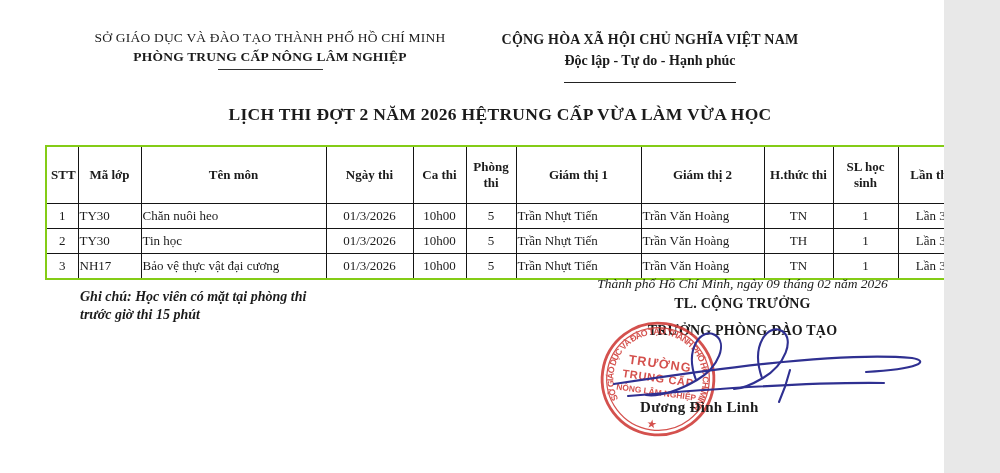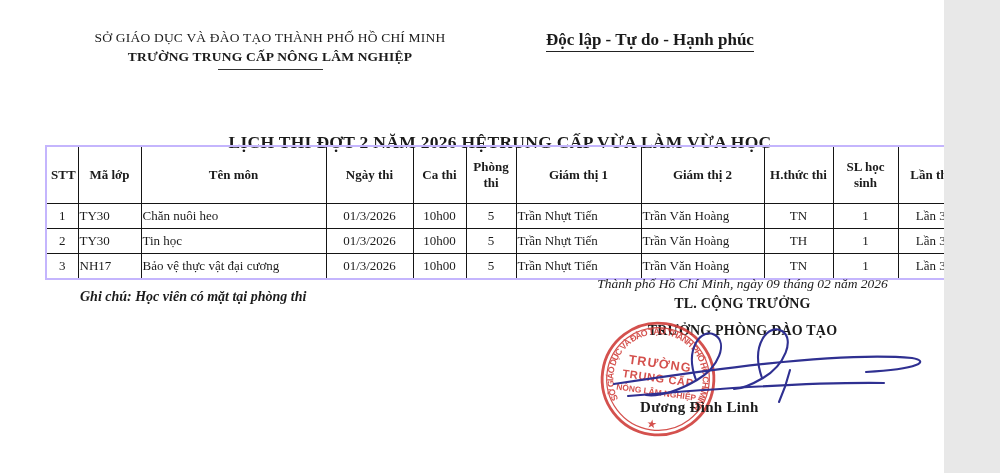--- a/index.html
+++ b/index.html
@@ -17,58 +17,59 @@
     color:var(--ink);
     overflow:hidden;
   }
   
   .hdr-left{position:absolute;left:60px;top:28px;width:420px;text-align:center;line-height:19px;}
   .hdr-left .l1{font-size:13.5px;letter-spacing:.2px;}
   .hdr-left .l2{font-size:13.5px;font-weight:bold;letter-spacing:.2px;}
   .hdr-left .rule{width:105px;height:0;border-bottom:1.4px solid #333;margin:3px auto 0;}
   .hdr-right{position:absolute;left:480px;top:30px;width:340px;text-align:center;line-height:20px;}
   .hdr-right .l1{font-size:14px;font-weight:bold;letter-spacing:.2px;}
-  .hdr-right .l2{font-size:17px;font-weight:bold;display:inline-block;
-                 border-bottom:1.6px solid #222;padding-bottom:1px;}
+  .hdr-right .l2{font-size:14px;font-weight:bold;display:inline-block;
+                 border-bottom:1.6px solid #222;padding-bottom:11px;}
   
   .doc-title{position:absolute;left:0;top:104px;width:1000px;text-align:center;
-             font-size:17.5px;font-weight:bold;letter-spacing:.3px;margin-top:28px;}
+             font-size:17.5px;font-weight:bold;letter-spacing:.3px;}
   
   .sched{position:absolute;left:45px;top:145px;width:918px;border-collapse:collapse;
          table-layout:fixed;font-size:13px;}
   .sched th,.sched td{border:1.6px solid #151515;padding:0 4px;overflow:hidden;}
   .sched th{font-weight:bold;text-align:center;height:56px;line-height:16px;}
   .sched td{height:24px;text-align:center;}
   .sched td.al{text-align:left;padding-left:1px;}
-  .sched{border:2px solid #c4b5fd;}
+  .sched{border:2px solid #84cc16;}
   
   .note{position:absolute;left:80px;top:288px;font-size:14px;font-weight:bold;
         font-style:italic;line-height:18px;}
   .sign-block{position:absolute;left:545px;top:276px;width:395px;text-align:center;}
   .sign-block .date{font-size:13.5px;font-style:italic;}
   .sign-block .auth{font-size:14px;font-weight:bold;margin-top:4px;letter-spacing:.2px;}
   .sign-block .pos{font-size:14px;font-weight:bold;margin-top:11px;letter-spacing:.2px;}
   .signer{position:absolute;left:640px;top:399px;width:200px;text-align:left;
           font-size:15px;font-weight:bold;letter-spacing:.3px;}
   
   .stamp{position:absolute;left:592px;top:313px;width:132px;height:132px;opacity:.88;}
   .signature{position:absolute;left:600px;top:322px;width:340px;height:88px;}
 </style>
 </head>
 <body>
 
 <div id="page">
 
   <div class="hdr-left">
     <div class="l1">SỞ GIÁO DỤC VÀ ĐÀO TẠO THÀNH PHỐ HỒ CHÍ MINH</div>
-    <div class="l2">TRƯỜNG TRUNG CẤP NÔNG LÂM NGHIỆP</div>
+    <div class="l2">PHÒNG TRUNG CẤP NÔNG LÂM NGHIỆP</div>
     <div class="rule"></div>
   </div>
 
   <div class="hdr-right">
+    <div class="l1">CỘNG HÒA XÃ HỘI CHỦ NGHĨA VIỆT NAM</div>
     <div><span class="l2">Độc lập - Tự do - Hạnh phúc</span></div>
   </div>
 
   <div class="doc-title">LỊCH THI ĐỢT 2 NĂM 2026 HỆTRUNG CẤP VỪA LÀM VỪA HỌC</div>
 
   <table class="sched">
     <colgroup>
       <col style="width:32px">
         <col style="width:63px">
         <col style="width:185px">
@@ -134,20 +135,21 @@
         <td class="al">Trần Văn Hoàng</td>
         <td>TN</td>
         <td>1</td>
         <td>Lần 3</td>
       </tr>
     </tbody>
   </table>
 
   <div class="note">
     <div>Ghi chú: Học viên có mặt tại phòng thi</div>
+    <div>trước giờ thi 15 phút</div>
   </div>
 
   <div class="sign-block">
     <div class="date">Thành phố Hồ Chí Minh, ngày 09 tháng 02 năm 2026</div>
     <div class="auth">TL. CỘNG TRƯỞNG</div>
     <div class="pos">TRƯỞNG PHÒNG ĐÀO TẠO</div>
   </div>
 
   <svg class="stamp" viewBox="0 0 130 130">
     <g transform="rotate(8 65 65)" style="fill:none;stroke:var(--stamp-red);">

